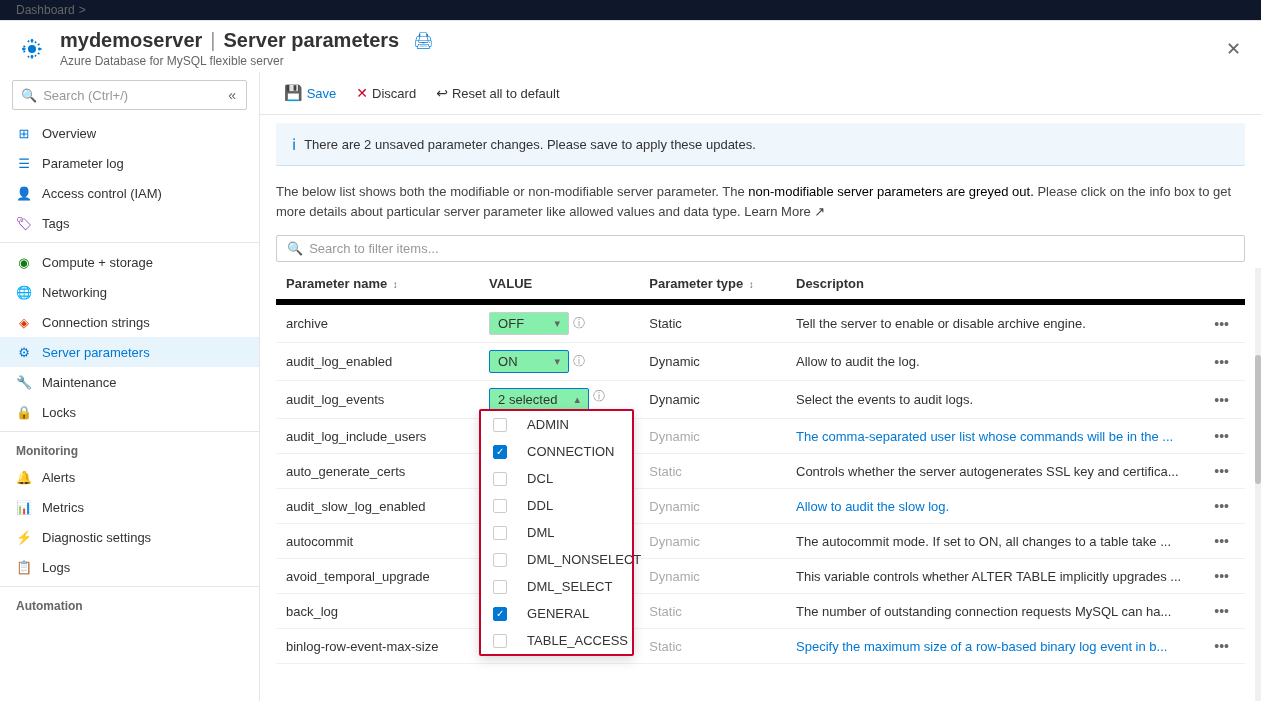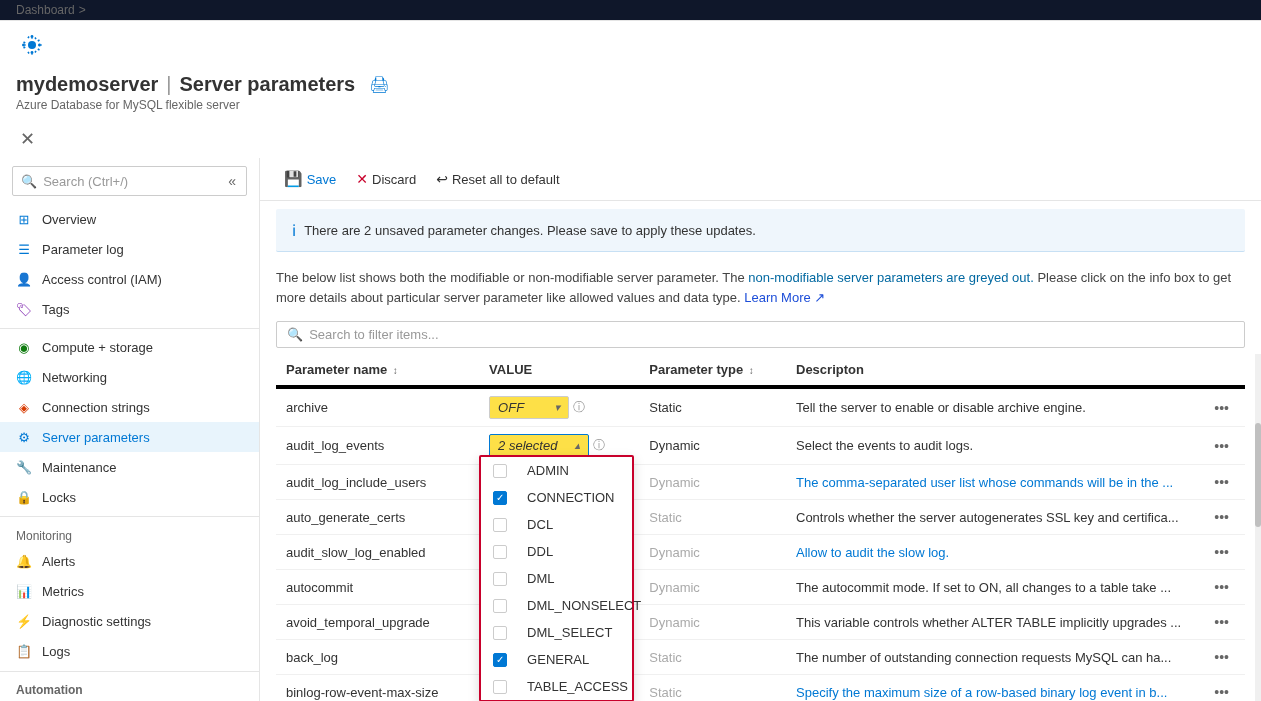--- a/index.html
+++ b/index.html
@@ -4,21 +4,21 @@
   <style>
     * { box-sizing: border-box; margin: 0; padding: 0; }
     body { font-family: 'Segoe UI', Arial, sans-serif; font-size: 13px; color: #333; background: #fff; display: flex; flex-direction: column; height: 701px; overflow: hidden; }
     
     
     .top-bar { display: flex; align-items: center; padding: 3px 16px; border-bottom: 1px solid #e5e5e5; background: #0f172a; }
     .breadcrumb { color: #0078d4; font-size: 12px; cursor: pointer; display: flex; align-items: center; gap: 4px; }
     .breadcrumb span { color: #666; }
     
     
-    .header { display: flex; align-items: flex-start; padding: 8px 16px 4px; gap: 12px; flex-direction: column; }
+    .header { display: flex; align-items: center; padding: 8px 16px 4px; gap: 12px; }
     .header-icon { width: 32px; height: 32px; display: flex; align-items: center; justify-content: center; }
     .header-title-block { flex: 1; }
     .header-title { font-size: 20px; font-weight: 600; color: #333; display: flex; align-items: center; gap: 8px; }
     .header-subtitle { font-size: 12px; color: #666; margin-top: 2px; }
     .close-btn { background: none; border: none; cursor: pointer; font-size: 18px; color: #666; padding: 4px; }
     
     
     .main-layout { display: flex; flex: 1; overflow: hidden; }
     
     
@@ -40,38 +40,38 @@
     
     .toolbar { display: flex; align-items: center; padding: 8px 16px; gap: 4px; border-bottom: 1px solid #e5e5e5; }
     .toolbar-btn { display: flex; align-items: center; gap: 4px; background: none; border: none; cursor: pointer; color: #0078d4; font-size: 13px; padding: 4px 8px; border-radius: 2px; }
     
     
     .info-banner { display: flex; align-items: center; gap: 8px; padding: 10px 16px; background: #eff6fc; border-bottom: 1px solid #c7e0f4; margin: 8px 16px; border-radius: 2px; font-size: 13px; color: #333; }
     .info-icon { color: #0078d4; font-size: 16px; flex-shrink: 0; }
     
     
     .desc-text { padding: 8px 16px; font-size: 13px; color: #444; line-height: 1.5; }
-    .desc-text a { color: #1d4ed8; text-decoration: none; }
+    .desc-text a { color: #404040; text-decoration: none; }
     
     
     .filter-bar { padding: 6px 16px; }
     .filter-input-wrap { display: flex; align-items: center; border: 1px solid #ccc; border-radius: 2px; padding: 5px 10px; gap: 6px; background: #fff; }
     .filter-input-wrap input { border: none; outline: none; flex: 1; font-size: 13px; color: #333; }
     .filter-input-wrap input::placeholder { color: #999; }
     
     
     .table-wrap { flex: 1; overflow-y: auto; padding: 0 16px; position: relative; }
     .params-table { width: 100%; border-collapse: collapse; }
-    .params-table thead tr { border-bottom: 4px solid #000000; }
+    .params-table thead tr { border-bottom: 6px solid #000000; }
     .params-table th { padding: 8px 10px; text-align: left; font-size: 13px; font-weight: 600; color: #333; white-space: nowrap; cursor: pointer; }
     .params-table th .sort-icon { color: #666; font-size: 10px; margin-left: 2px; }
     .params-table td { padding: 7px 10px; border-bottom: 1px solid #f0f0f0; font-size: 13px; color: #333; vertical-align: middle; }
     
     
-    .dropdown-cell { display: flex; align-items: center; gap: 4px; border: 1px solid #ccc; border-radius: 2px; padding: 3px 8px; background: #fde047; min-width: 100px; cursor: pointer; font-size: 13px; font-style: italic; }
+    .dropdown-cell { display: flex; align-items: center; gap: 4px; border: 1px solid #ccc; border-radius: 2px; padding: 3px 8px; background: #86efac; min-width: 100px; cursor: pointer; font-size: 13px; }
     .dropdown-cell .chevron { color: #666; font-size: 11px; }
     
     .dropdown-cell.off { color: #333; }
     .dropdown-cell.on { color: #333; }
     .dropdown-cell.selected { border: 1px solid #0078d4; }
     
     
     .dropdown-popup { position: absolute; background: #fff; border: 2px solid #c8002b; border-radius: 2px; min-width: 150px; z-index: 100; box-shadow: 0 4px 12px rgba(0,0,0,0.15); }
     .dropdown-popup .popup-item { display: flex; align-items: center; gap: 20px; padding: 6px 12px; font-size: 13px; cursor: pointer; }
     .checkbox { width: 14px; height: 14px; border: 1px solid #ccc; border-radius: 2px; display: flex; align-items: center; justify-content: center; flex-shrink: 0; }
@@ -93,21 +93,21 @@
     
     .gear-svg { width: 32px; height: 32px; }
     
     
     .icon-blue { color: #0078d4; }
     .icon-purple { color: #7719aa; }
     .icon-orange { color: #d83b01; }
     .icon-green { color: #107c10; }
     .icon-teal { color: #008575; }
     
-    .monitoring-label { font-size: 12px; font-weight: 400; color: #666; padding: 8px 16px 4px; }
+    .monitoring-label { font-size: 12px; font-weight: 700; color: #666; padding: 8px 16px 4px; }
     .automation-label { font-size: 12px; font-weight: 600; color: #666; padding: 8px 16px 4px; }
   </style>
 </head>
 <body>
 
 <div class="top-bar">
   <div class="breadcrumb">
     <span>Dashboard</span>
     <span style="color:#666;">&gt;</span>
   </div>
@@ -230,21 +230,21 @@
       </button>
     </div>
 
     <div class="info-banner">
       <span class="info-icon">ℹ</span>
       <span>There are 2 unsaved parameter changes.  Please save to apply these updates.</span>
     </div>
 
     <div class="desc-text">
       <span>The below list shows both the modifiable or non-modifiable server parameter. The </span>
-      <span style="color:#0369a1;">non-modifiable server parameters are greyed out.</span>
+      <span style="color:#000000;">non-modifiable server parameters are greyed out.</span>
       <span> Please click on the info box to get more details about particular server parameter like allowed values and data type. </span>
       <a href="#">Learn More ↗</a>
     </div>
 
     <div class="filter-bar">
       <div class="filter-input-wrap">
         <span style="color:#999;font-size:13px;">🔍</span>
         <input type="text" placeholder="Search to filter items..." style="">
       </div>
     </div>
@@ -286,25 +286,40 @@
                   <span class="chevron">▾</span>
                 </div>
                 <span style="color:#999;font-size:12px;">ⓘ</span>
               </div>
             </td>
             <td class="status-static">Static</td>
             <td class="desc-cell">Tell the server to enable or disable archive engine.</td>
             <td><button class="more-btn">•••</button></td>
           </tr>
 
+          <tr>
+            <td>audit_log_enabled</td>
+            <td>
+              <div style="display:flex;align-items:center;gap:4px;">
+                <div class="dropdown-cell on" style="min-width:80px;border-color:#0078d4;">
+                  <span style="flex:1;">ON</span>
+                  <span class="chevron">▾</span>
+                </div>
+                <span style="color:#999;font-size:12px;">ⓘ</span>
+              </div>
+            </td>
+            <td class="status-dynamic">Dynamic</td>
+            <td class="desc-cell">Allow to audit the log.</td>
+            <td><button class="more-btn">•••</button></td>
+          </tr>
 
           <tr style="position:relative;">
             <td>audit_log_events</td>
             <td style="position:relative;">
-              <div style="display:flex;align-items:center;gap:4px;">
+              <div style="display:flex;gap:4px;">
                 <div class="dropdown-cell selected" style="min-width:100px;border-color:#0078d4;">
                   <span style="flex:1;">2 selected</span>
                   <span class="chevron">▴</span>
                 </div>
                 <span style="color:#999;font-size:12px;">ⓘ</span>
               </div>
 
               <div class="dropdown-popup" style="top:28px;left:0;width:155px;">
                 <div class="popup-item">
                   <div class="checkbox"></div>

